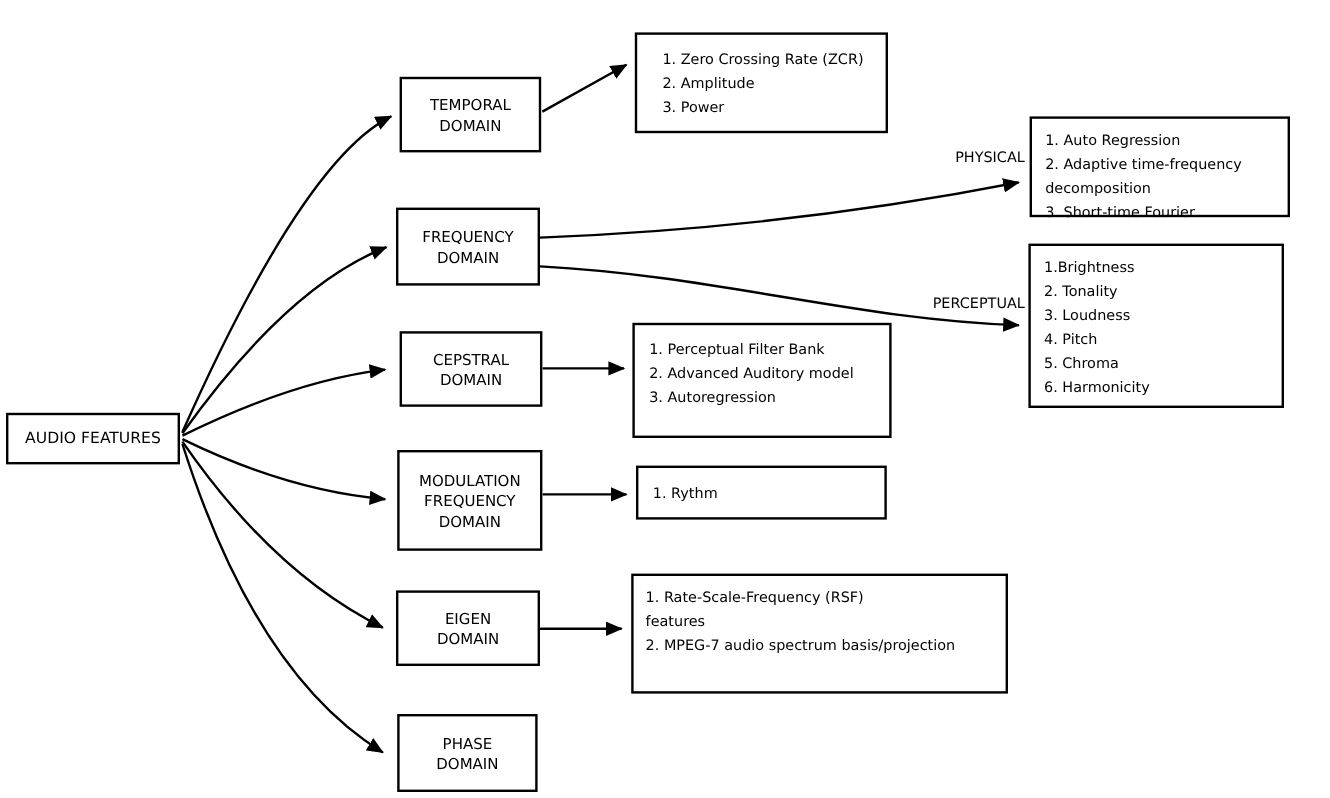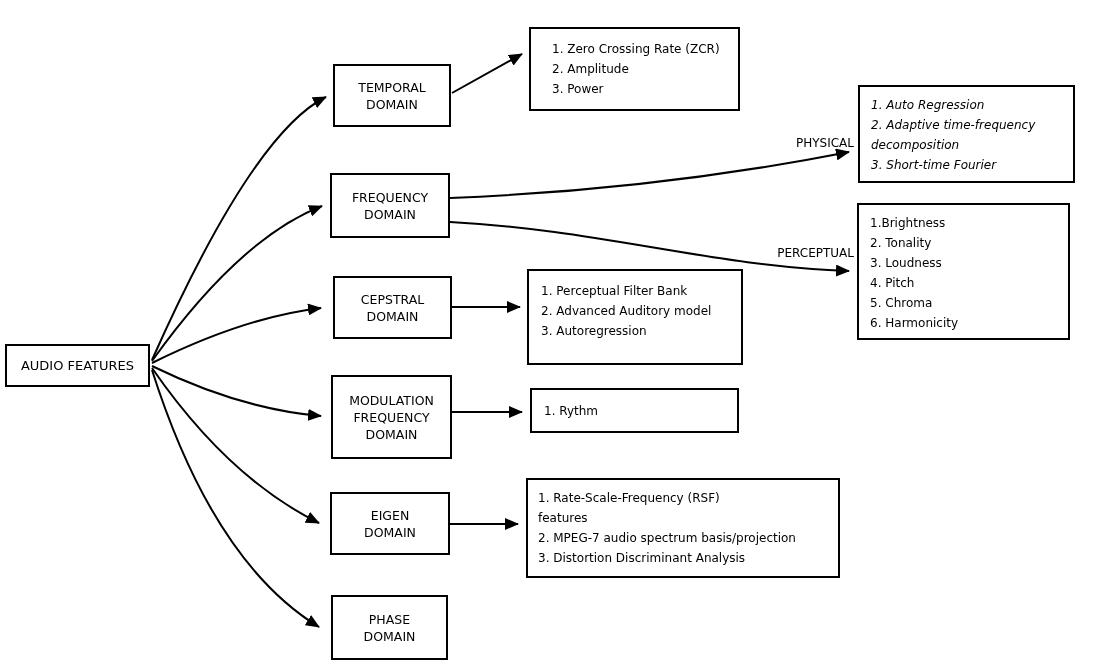--- a/index.html
+++ b/index.html
@@ -122,21 +122,21 @@
     <span>PHASE
 DOMAIN</span>
   </div>
 
   <div class="box list-box pad-a" style="left:529px;top:27px;width:211px;height:84px;padding-left:21px;">
     <div class="li">1. Zero Crossing Rate (ZCR)</div>
     <div class="li">2. Amplitude</div>
     <div class="li">3. Power</div>
   </div>
 
-  <div class="box list-box pad-b" style="left:858px;top:85px;width:217px;height:98px;font-style:italic;">
+  <div class="box list-box pad-b" style="left:858px;top:97px;width:217px;height:84px;">
     <div class="li">1. Auto Regression</div>
     <div class="li">2. Adaptive time-frequency
 decomposition</div>
     <div class="li">3. Short-time Fourier</div>
   </div>
 
   <div class="box list-box pad-b" style="left:857px;top:203px;width:213px;height:137px;">
     <div class="li">1.Brightness</div>
     <div class="li">2. Tonality</div>
     <div class="li">3. Loudness</div>
@@ -152,20 +152,19 @@
   </div>
 
   <div class="box list-box pad-d" style="left:530px;top:388px;width:209px;height:45px;">
     <div class="li">1. Rythm</div>
   </div>
 
   <div class="box list-box pad-e" style="left:526px;top:478px;width:314px;height:100px;">
     <div class="li">1. Rate-Scale-Frequency (RSF)
 features</div>
     <div class="li">2. MPEG-7 audio spectrum basis/projection</div>
-    <div class="li">3. Distortion Discriminant Analysis</div>
   </div>
 
-  <div class="edge-label" style="left:759px;top:124px;margin-top:12px;">PHYSICAL</div>
+  <div class="edge-label" style="left:759px;top:124px;">PHYSICAL</div>
 
   <div class="edge-label" style="left:759px;top:246px;">PERCEPTUAL</div>
 
 </div>
 
 </body></html>

